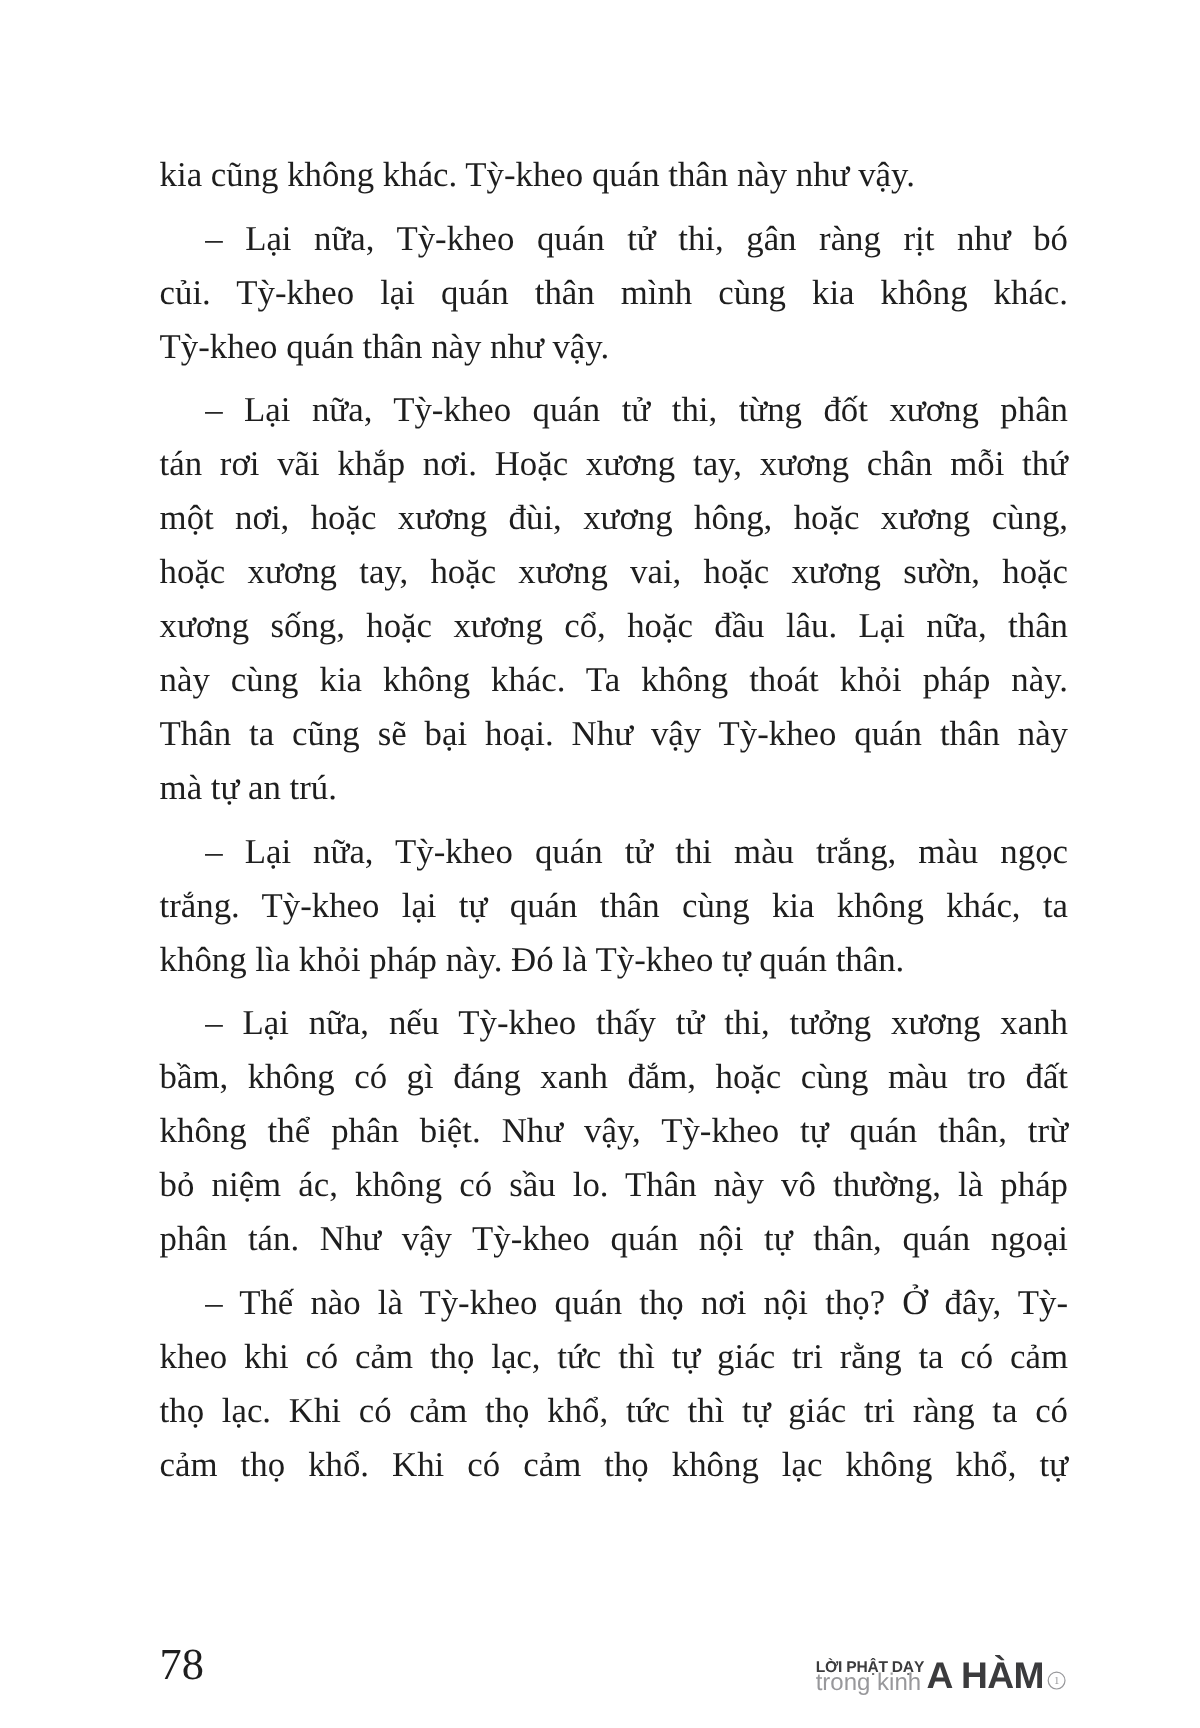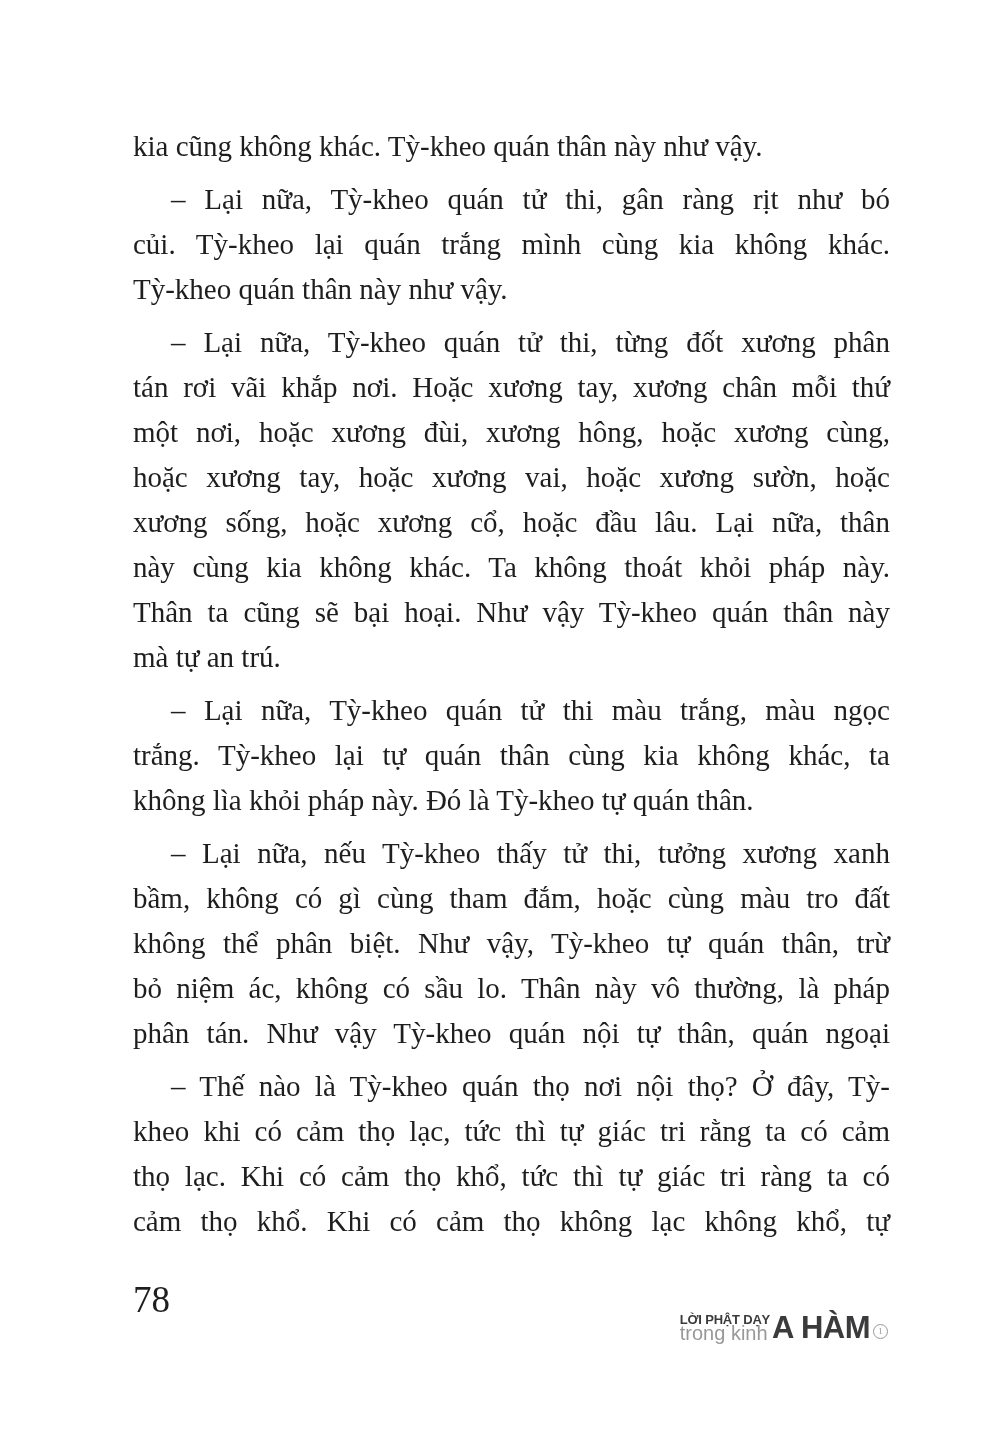--- a/index.html
+++ b/index.html
@@ -32,30 +32,30 @@
     text-align: justify;
     text-align-last: justify;
     -moz-text-align-last: justify;
   }
   .line.indent { text-indent: 38px; }
 
   
   .page-number {
     position: absolute;
     left: 133px;
-    top: 1280px;
+    top: 1368px;
     font-family: "Liberation Serif", "DejaVu Serif", serif;
     font-size: 37px;
     line-height: 40px;
     color: #1e1e1e;
   }
   .logo {
     position: absolute;
     right: 112px;
-    top: 1313px;
+    top: 1382px;
     display: flex;
     align-items: flex-end;
     font-family: "Liberation Sans", "DejaVu Sans", sans-serif;
   }
   .logo-stack {
     display: flex;
     flex-direction: column;
     align-items: flex-start;
     margin-right: 2px;
   }
@@ -99,41 +99,41 @@
 <body>
 
 <div class="page">
 
   <main class="text-block" id="body-text">
       <div class="paragraph">
         <div class="line">kia cũng không khác. Tỳ-kheo quán thân này như vậy.</div>
       </div>
       <div class="paragraph">
         <div class="line j indent">– Lại nữa, Tỳ-kheo quán tử thi, gân ràng rịt như bó</div>
-        <div class="line j">củi. Tỳ-kheo lại quán trắng mình cùng kia không khác.</div>
+        <div class="line j">củi. Tỳ-kheo lại quán thân mình cùng kia không khác.</div>
         <div class="line">Tỳ-kheo quán thân này như vậy.</div>
       </div>
       <div class="paragraph">
         <div class="line j indent">– Lại nữa, Tỳ-kheo quán tử thi, từng đốt xương phân</div>
         <div class="line j">tán rơi vãi khắp nơi. Hoặc xương tay, xương chân mỗi thứ</div>
         <div class="line j">một nơi, hoặc xương đùi, xương hông, hoặc xương cùng,</div>
         <div class="line j">hoặc xương tay, hoặc xương vai, hoặc xương sườn, hoặc</div>
         <div class="line j">xương sống, hoặc xương cổ, hoặc đầu lâu. Lại nữa, thân</div>
         <div class="line j">này cùng kia không khác. Ta không thoát khỏi pháp này.</div>
         <div class="line j">Thân ta cũng sẽ bại hoại. Như vậy Tỳ-kheo quán thân này</div>
         <div class="line">mà tự an trú.</div>
       </div>
       <div class="paragraph">
         <div class="line j indent">– Lại nữa, Tỳ-kheo quán tử thi màu trắng, màu ngọc</div>
         <div class="line j">trắng. Tỳ-kheo lại tự quán thân cùng kia không khác, ta</div>
         <div class="line">không lìa khỏi pháp này. Đó là Tỳ-kheo tự quán thân.</div>
       </div>
       <div class="paragraph">
         <div class="line j indent">– Lại nữa, nếu Tỳ-kheo thấy tử thi, tưởng xương xanh</div>
-        <div class="line j">bầm, không có gì cùng tham đắm, hoặc cùng màu tro đất</div>
+        <div class="line j">bầm, không có gì đáng xanh đắm, hoặc cùng màu tro đất</div>
         <div class="line j">không thể phân biệt. Như vậy, Tỳ-kheo tự quán thân, trừ</div>
         <div class="line j">bỏ niệm ác, không có sầu lo. Thân này vô thường, là pháp</div>
         <div class="line j">phân tán. Như vậy Tỳ-kheo quán nội tự thân, quán ngoại</div>
       </div>
       <div class="paragraph">
         <div class="line j indent">– Thế nào là Tỳ-kheo quán thọ nơi nội thọ? Ở đây, Tỳ-</div>
         <div class="line j">kheo khi có cảm thọ lạc, tức thì tự giác tri rằng ta có cảm</div>
         <div class="line j">thọ lạc. Khi có cảm thọ khổ, tức thì tự giác tri ràng ta có</div>
         <div class="line j">cảm thọ khổ. Khi có cảm thọ không lạc không khổ, tự</div>
       </div>

